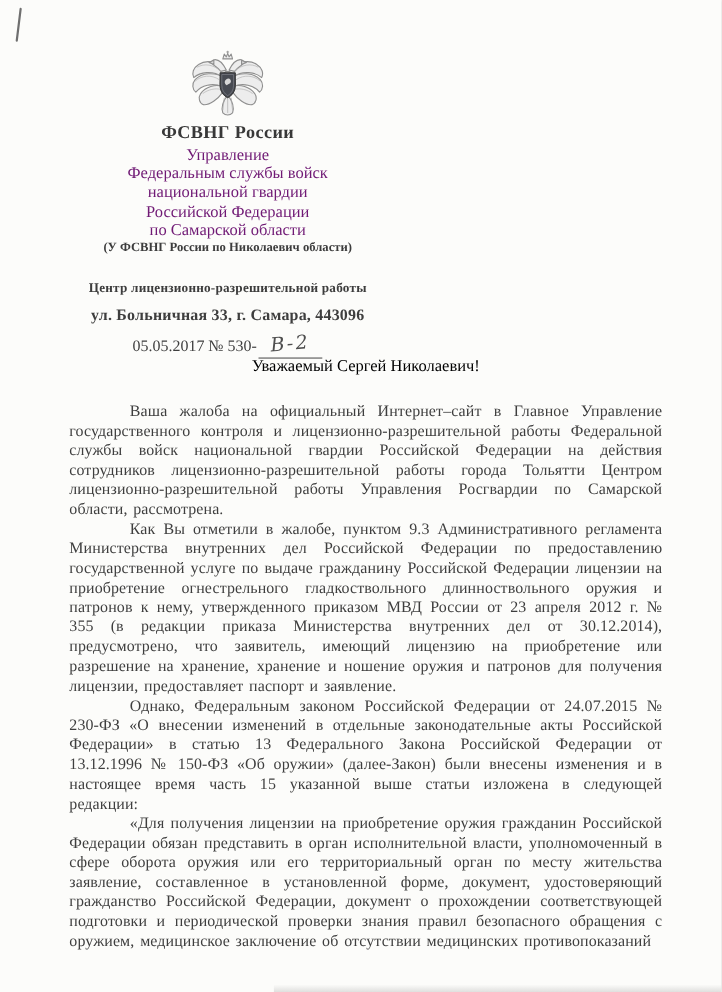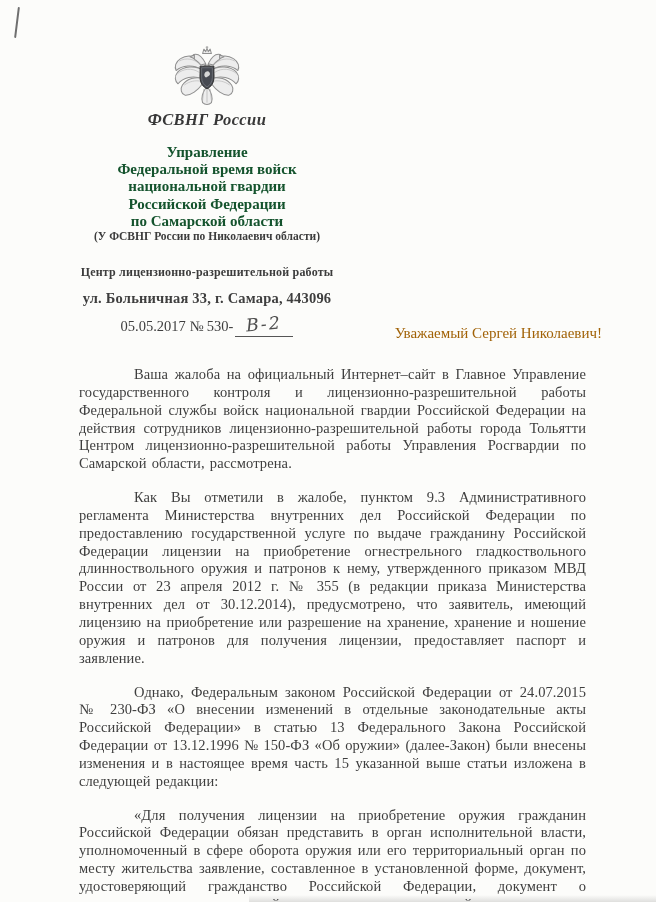--- a/index.html
+++ b/index.html
@@ -24,25 +24,25 @@
     position:absolute;bottom:0;left:38%;right:0;height:7px;
     background:linear-gradient(to top, rgba(70,70,70,.16), rgba(70,70,70,0));
   }
   .letterhead{
     position:absolute;left:0;top:46px;width:414px;
     text-align:center;
   }
   .emblem{display:block;margin:0 auto;}
   .org-short{
     font-weight:bold;font-size:16.5px;line-height:17px;
-    letter-spacing:.4px;color:#383838;margin-top:2px;font-style:italic;
+    letter-spacing:.4px;color:#383838;margin-top:2px;
   }
   .org-name{
-    font-weight:bold;font-size:15px;line-height:17.2px;
-    color:#14532d;margin-top:16px;
+    font-weight:normal;font-size:15px;line-height:17.2px;
+    color:#701a75;margin-top:5px;
   }
   .org-abbr{
     font-weight:bold;font-size:11.5px;line-height:13.5px;color:#3c3c3c;
   }
   .department{
     font-weight:bold;font-size:12px;line-height:15px;color:#3c3c3c;
     margin-top:21px;letter-spacing:.2px;
   }
   .address{
     font-size:14.5px;line-height:18px;margin-top:9px;letter-spacing:.2px;font-weight:bold;
@@ -57,25 +57,25 @@
   .hw{
     display:inline-block;
     font-family:"DejaVu Serif", serif;font-style:italic;
     font-size:17.5px;letter-spacing:2px;color:#4e4e4e;
     transform:rotate(-5deg) translateY(-1px);
   }
   .body-text{
     position:absolute;left:63px;top:324px;width:539px;
   }
   .salutation{
-    text-align:right;font-size:15px;line-height:18px;
-    margin:0 0 24px 0;color:#a16207;
+    text-align:center;font-size:15px;line-height:18px;
+    margin:0 0 24px 0;color:#000000;
   }
   .body-text p{
-    margin:16px;
+    margin:0;
     font-size:14.5px;line-height:17.85px;
     text-align:justify;text-indent:55px;
     word-spacing:1.5px;letter-spacing:.1px;
     color:#3e3e3e;
   }
 </style>
 </head>
 <body>
 
 <div class="page">
@@ -103,21 +103,21 @@
       </g>
       <path d="M49 32 h22 v18 c0 9 -5 15 -11 18 c-6 -3 -11 -9 -11 -18 Z" fill="#474a52" stroke="#2e2e2e" stroke-width="1.4"></path>
       <path d="M51.5 34.5 h17 v15.5 c0 7.5 -4 12.5 -8.5 15 c-4.5 -2.5 -8.5 -7.5 -8.5 -15 Z" fill="none" stroke="#8a8d94" stroke-width="0.8"></path>
       <path d="M56 44 c2 -4 6 -5 8 -2 c1.5 2 0.5 5 -2 6 l-3.5 2 c-2 -1 -3.5 -3.5 -2.5 -6 Z" fill="#d7d7d7"></path>
     </svg>
 
     <div class="org-short">ФСВНГ России</div>
 
     <div class="org-name">
       <div>Управление</div>
-      <div>Федеральной время войск</div>
+      <div>Федеральным службы войск</div>
       <div>национальной гвардии</div>
       <div>Российской Федерации</div>
       <div>по Самарской области</div>
     </div>
 
     <div class="org-abbr">(У ФСВНГ России по Николаевич области)</div>
 
     <div class="department">Центр лицензионно-разрешительной работы</div>
 
     <div class="address">ул. Больничная 33, г. Самара, 443096</div>

